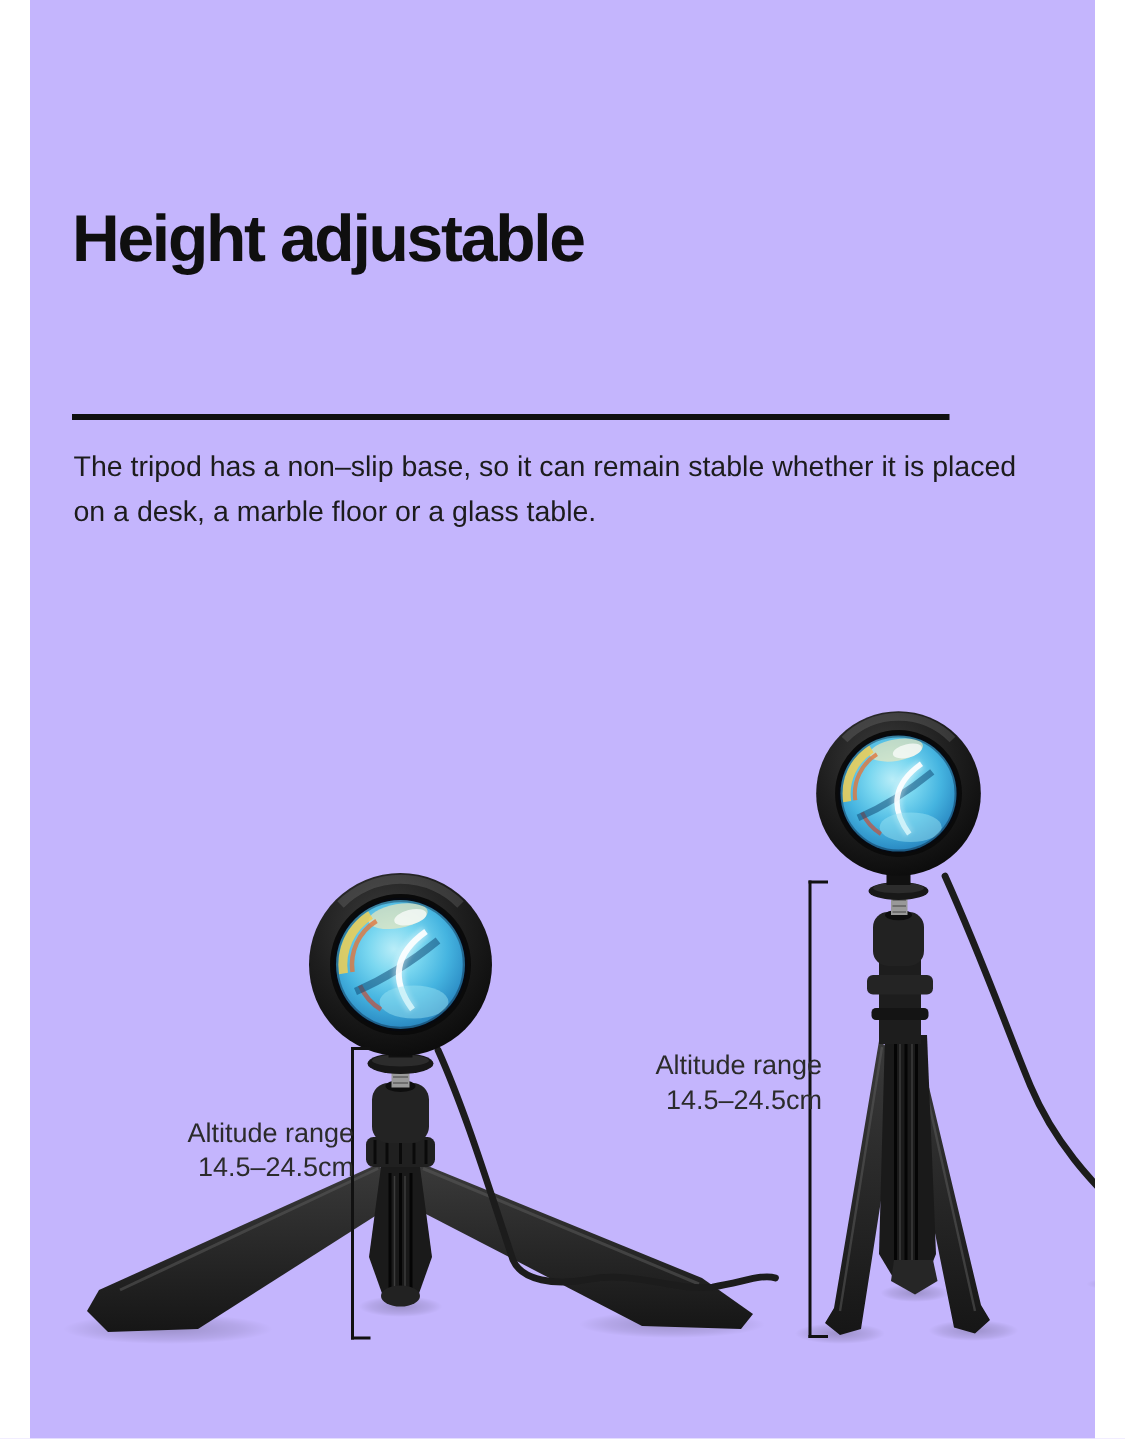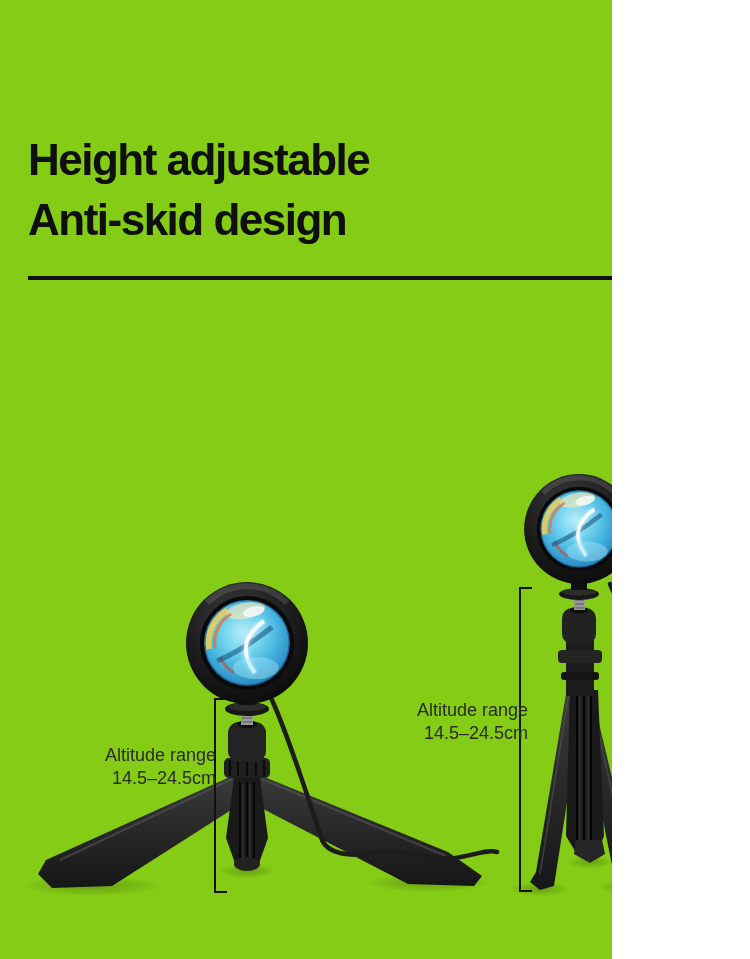--- a/index.html
+++ b/index.html
@@ -1,17 +1,17 @@
 <!DOCTYPE html>
 <html><head>
 <meta charset="utf-8">
 <style>
   html,body{margin:0;padding:0;background:#fff;}
-  .canvas{position:relative;width:612px;height:959px;background:#84cc16;overflow:hidden;
-          font-family:"Liberation Sans", sans-serif;}
+  .canvas{position:relative;width:710px;height:959px;background:#c4b5fd;overflow:hidden;
+          font-family:"Liberation Sans", sans-serif;margin-left:20px;}
   .title{position:absolute;left:28px;top:130px;color:#0f0f0f;font-weight:bold;
          font-size:44px;line-height:60px;letter-spacing:-1.5px;}
   .title span{display:block;white-space:nowrap;}
   .divider{position:absolute;left:28px;top:276px;width:585px;height:4px;background:#101010;}
   .description{position:absolute;left:29px;top:297px;color:#1c1c1c;font-size:19px;line-height:30px;}
   .description span{display:block;white-space:nowrap;}
   .anno-label{position:absolute;color:#2b2b2b;font-size:18px;line-height:23px;}
   .anno-label span{display:block;white-space:nowrap;text-align:right;}
   .label-left{left:105px;top:744px;}
   .label-right{left:417px;top:699px;}
@@ -131,25 +131,28 @@
         <ellipse cx="579" cy="592" rx="17" ry="3.5" fill="#2c2c2c"></ellipse>
         <rect x="571" y="580" width="16" height="10" fill="#101010"></rect>
       </g>
       <path d="M610,584 C636,642 652,688 667,724 C683,762 708,788 728,808 C741,821 748,826 752,838" stroke="#1c1c1c" stroke-width="4.5" fill="none" stroke-linecap="round"></path>
       <use href="#lampHead" transform="translate(579,529) scale(0.9)"></use>
     </g>
   </svg>
 
   <h1 class="title" style="margin:0;">
     <span>Height adjustable</span>
-    <span>Anti-skid design</span>
   </h1>
 
   <div class="divider"></div>
 
+  <p class="description" style="margin:0;">
+    <span>The tripod has a non–slip base, so it can remain stable whether it is placed</span>
+    <span>on a desk, a marble floor or a glass table.</span>
+  </p>
 
   <div class="bracket bracket-left"></div>
   <div class="bracket bracket-right"></div>
 
   <div class="anno-label label-left">
     <span>Altitude range</span>
     <span>14.5–24.5cm</span>
   </div>
   <div class="anno-label label-right">
     <span>Altitude range</span>

